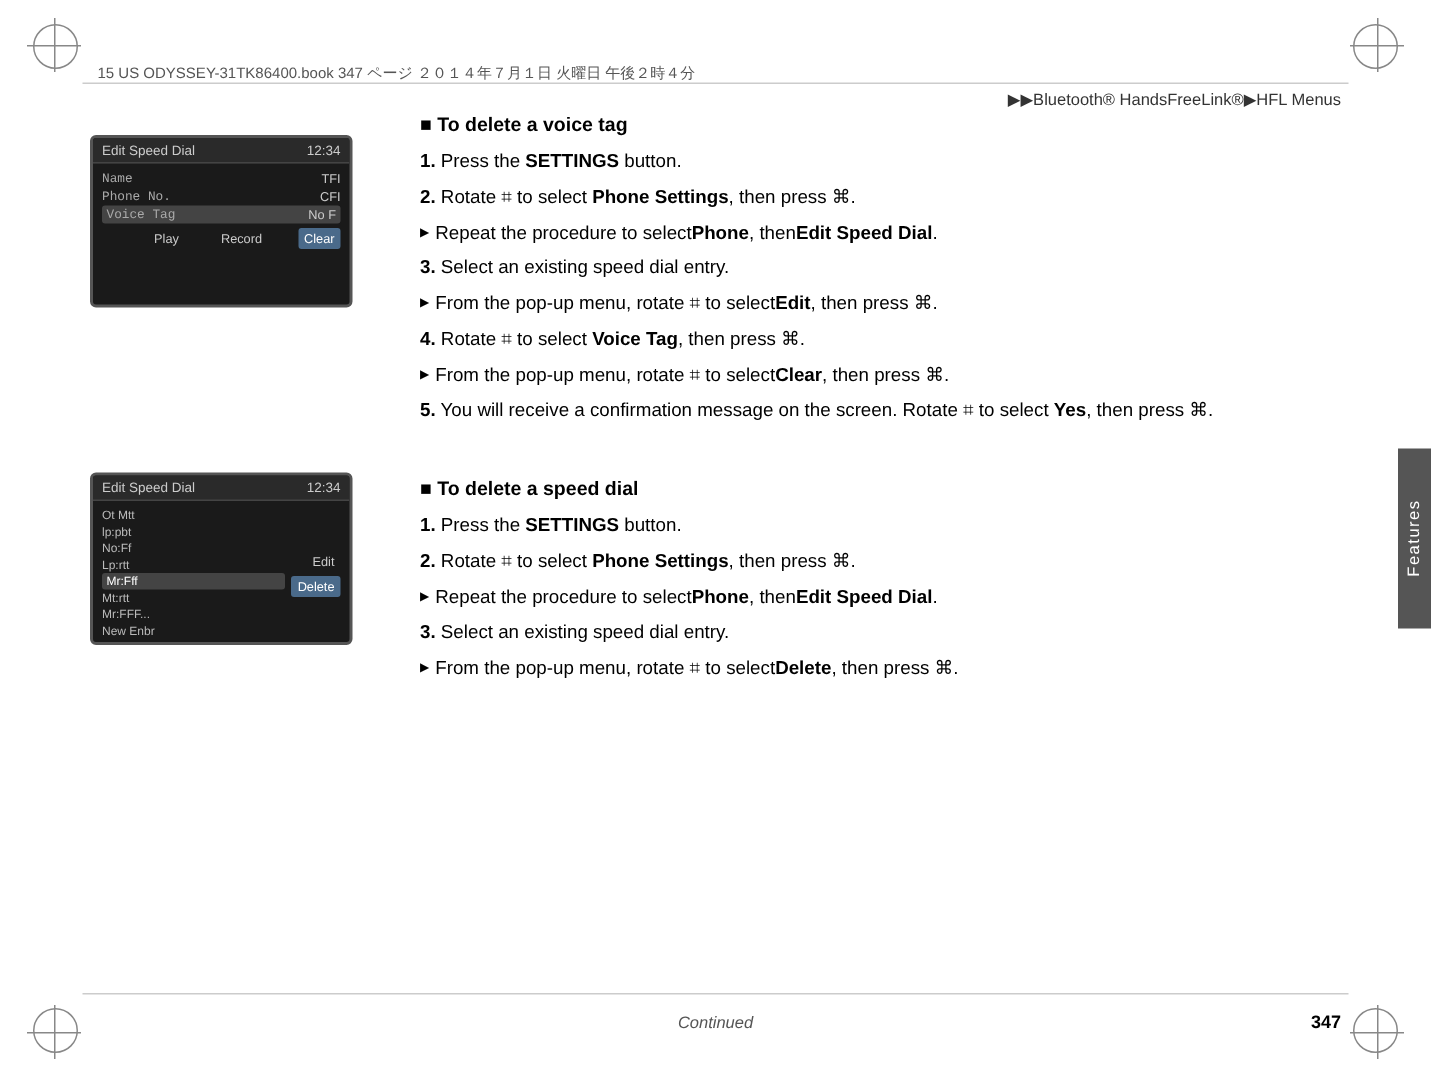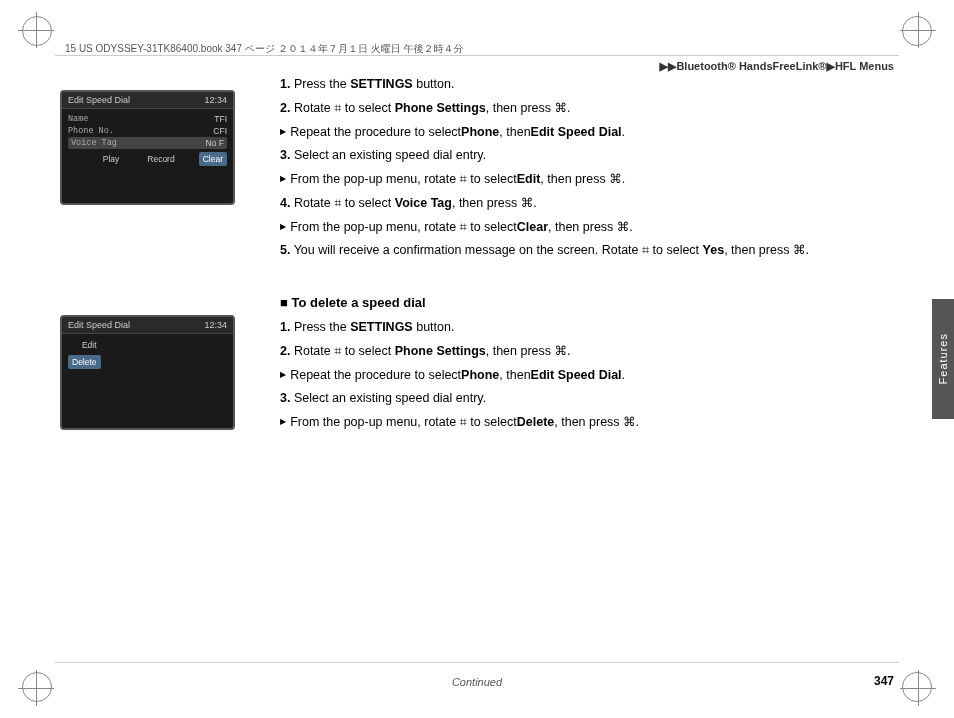--- a/index.html
+++ b/index.html
@@ -76,21 +76,20 @@
       background: #ccc;
     }
 
     
     .header-right {
       position: absolute;
       top: 60px;
       right: 60px;
       font-size: 11px;
       color: #333;
-      font-weight: bold;
     }
 
     
     .bottom-rule {
       position: absolute;
       bottom: 55px;
       left: 55px;
       right: 55px;
       height: 1px;
       background: #ccc;
@@ -331,32 +330,43 @@
         </div>
       </div>
     </div>
 
     <div class="screen-mockup" style="margin-top: 100px;">
       <div class="screen-title">
         <span>Edit Speed Dial</span>
         <span>12:34</span>
       </div>
       <div class="screen-body" style="display:flex; gap:4px;">
+        <div style="flex:1;">
+          <div class="screen-row" style="font-size:8px; color:#bbb;">Ot Mtt</div>
+          <div class="screen-row" style="font-size:8px; color:#bbb;">lp:pbt</div>
+          <div class="screen-row" style="font-size:8px; color:#bbb;">No:Ff</div>
+          <div class="screen-row" style="font-size:8px; color:#bbb;">Lp:rtt</div>
+          <div class="screen-row highlighted" style="font-size:8px;">Mr:Fff</div>
+          <div class="screen-row" style="font-size:8px; color:#bbb;">Mt:rtt</div>
+          <div class="screen-row" style="font-size:8px; color:#bbb;">Mr:FFF...</div>
+          <div class="screen-row" style="font-size:8px; color:#bbb;">New Enbr</div>
+        </div>
         <div style="display:flex; flex-direction:column; gap:3px; align-items:flex-end; justify-content:center;">
           <div class="menu-item">Edit</div>
           <div class="menu-item active">Delete</div>
         </div>
       </div>
     </div>
 
   </div>
 
   <div class="right-col">
 
     <div class="section-block">
+      <div class="section-title">■ To delete a voice tag</div>
       <ol class="step-list">
         <li>
           <span class="step-num">1.</span>
           Press the <span class="bold">SETTINGS</span> button.
         </li>
         <li>
           <span class="step-num">2.</span>
           Rotate ⌗ to select <span class="bold">Phone Settings</span>, then press ⌘.
         </li>
         <li class="sub-item" style="list-style:none;">

